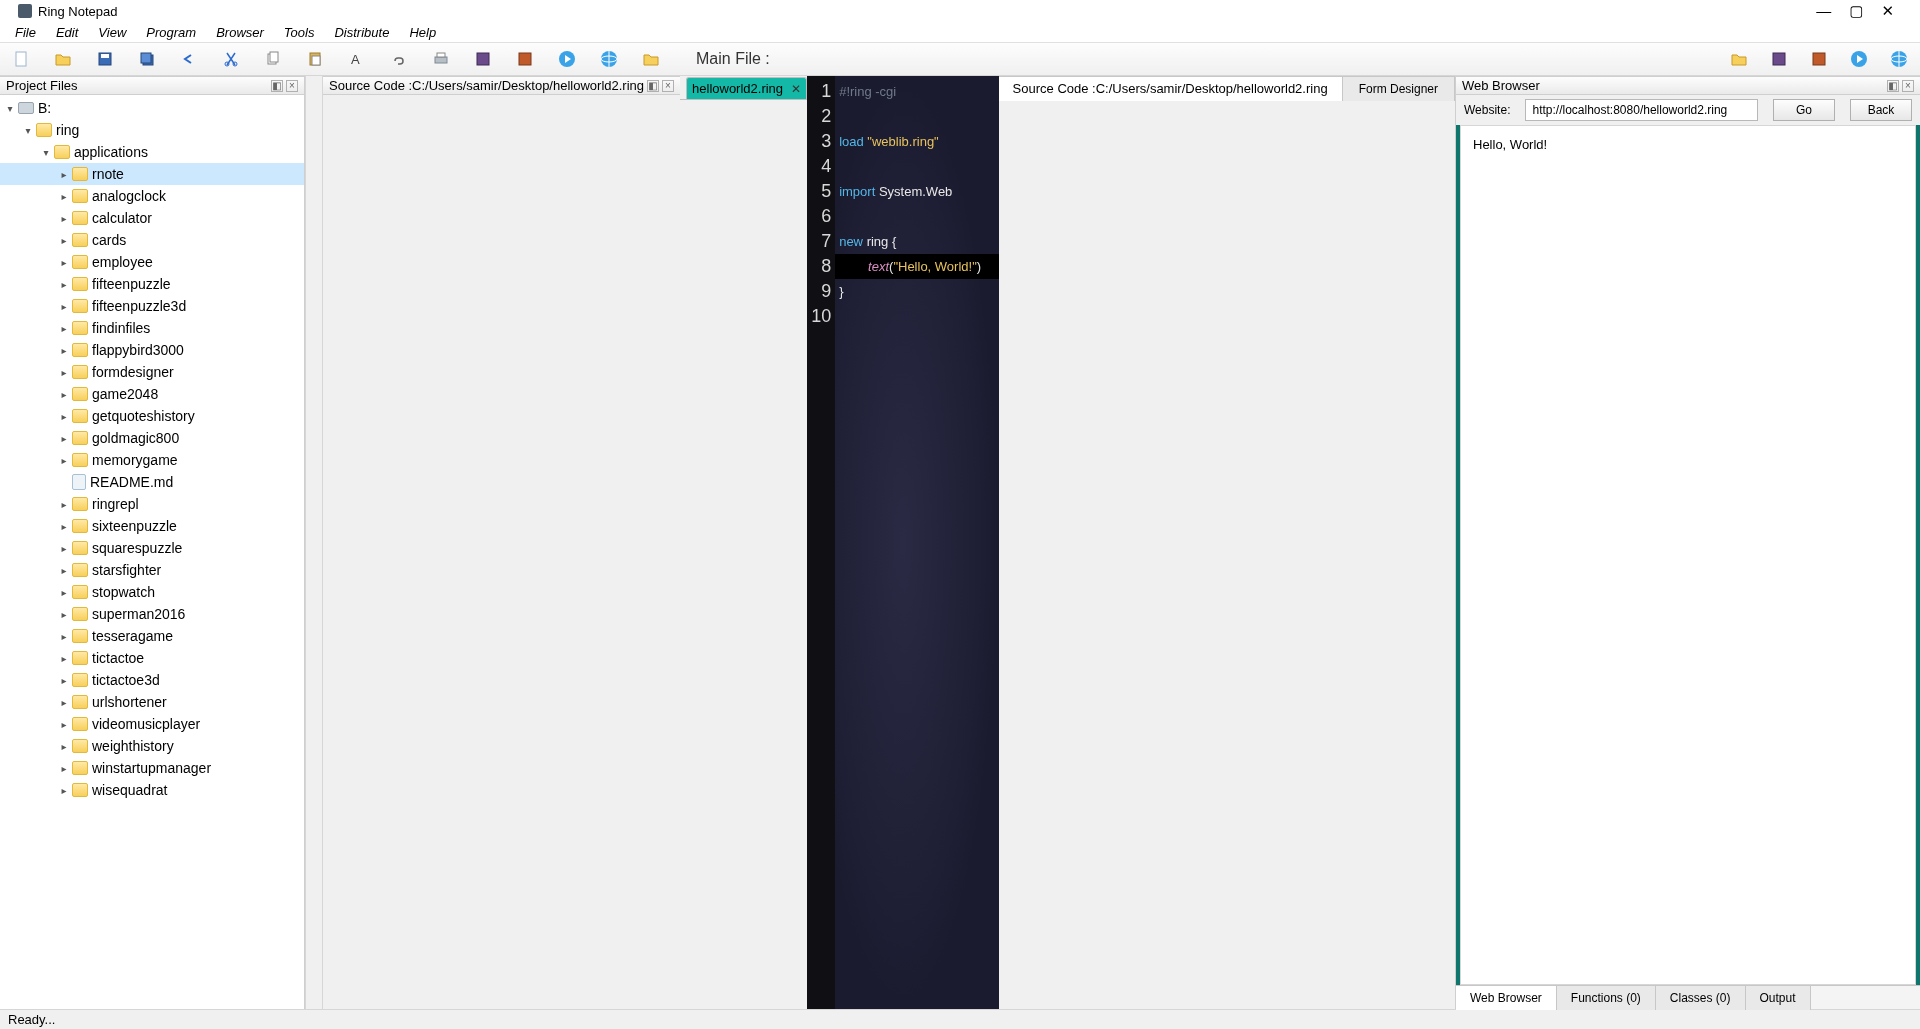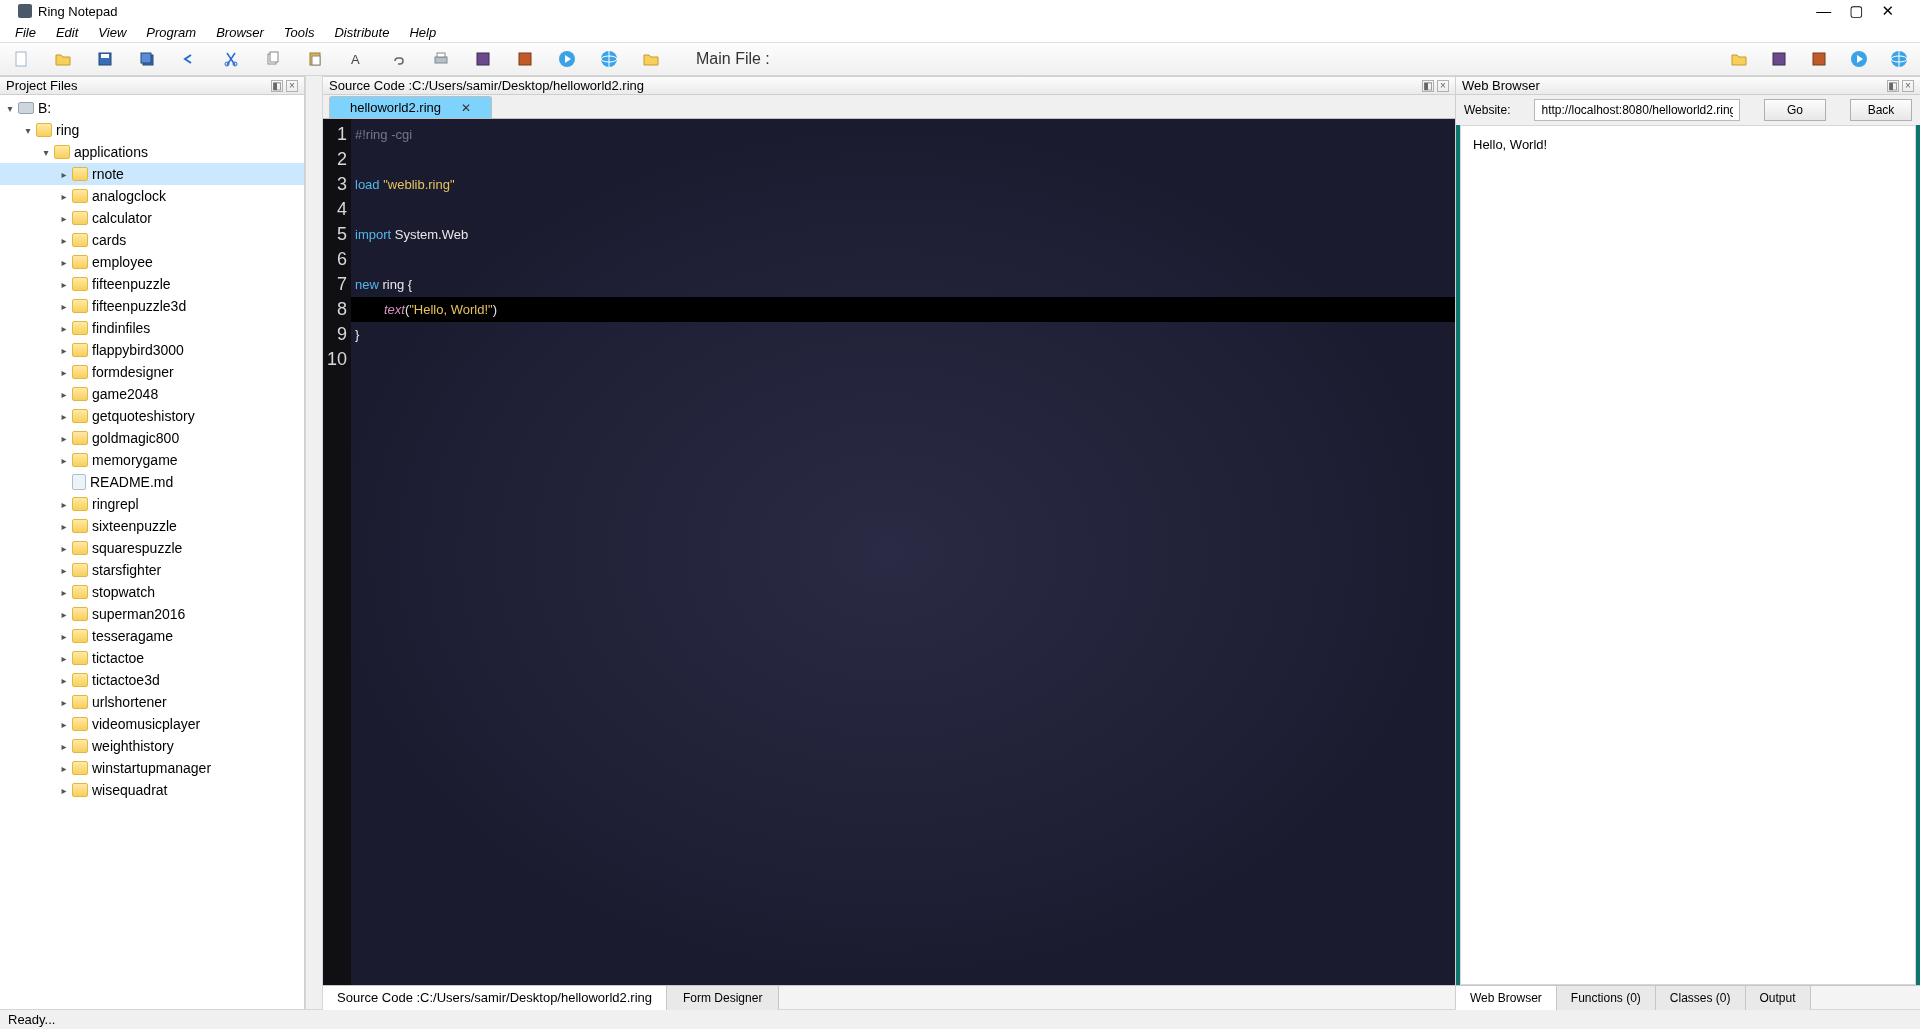--- a/index.html
+++ b/index.html
@@ -31,45 +31,45 @@
 .tree-row.selected { background: #cce8ff; }
 .tree-row .indent { display: inline-block; }
 .tree-row .arrow { width: 12px; color: #555; font-size: 10px; text-align: center; }
 .tree-row .folder-icon { width: 16px; height: 14px; background: linear-gradient(#ffe9a6,#f7cf5b); border: 1px solid #e0b93e; border-radius: 2px; margin: 0 4px 0 2px; }
 .tree-row .drive-icon { width: 16px; height: 12px; background: #cdd6dd; border: 1px solid #9aa4ad; border-radius: 2px; margin: 0 4px 0 2px; }
 .tree-row .file-icon { width: 14px; height: 16px; background: #eef3f8; border: 1px solid #a8c0d4; border-radius: 2px; margin: 0 4px 0 2px; }
 .tree-row .label { font-size: 14px; }
 
 .splitter { width: 18px; background: #f0f0f0; border-left: 1px solid #d6d6d6; border-right: 1px solid #d6d6d6; }
 
-.editor-panel { flex: 1; display: flex; flex-direction: column; min-width: 0; }
+.editor-panel { flex: 1; display: flex; flex-direction: row; min-width: 0; }
 .editor-header { height: 19px; }
 .tabstrip { height: 24px; display: flex; align-items: flex-end; background: #f0f0f0; border-bottom: 1px solid #bfbfbf; padding-left: 6px; }
-.tab { height: 22px; background: #7dd3fc; border: 1px solid #bfbfbf; border-bottom: none; border-radius: 3px 3px 0 0; display: flex; align-items: center; padding: 0 20px; gap: 20px; font-size: 12px; }
+.tab { height: 22px; background: #14b8a6; border: 1px solid #bfbfbf; border-bottom: none; border-radius: 3px 3px 0 0; display: flex; align-items: center; padding: 0 5px; gap: 8px; font-size: 12px; }
 .tab .tab-close { font-size: 12px; color: #333; cursor: default; }
 
 .code-area { flex: 1; display: flex; background: #1a1a2e; background: radial-gradient(ellipse at center, #2a2a44 0%, #1b1b30 70%); font-family: "Consolas", monospace; font-size: 20px; line-height: 25px; overflow: hidden; }
 .gutter { width: 28px; background: #0f0f14; color: #d8d8d8; text-align: right; padding: 3px 4px 0 0; }
 .gutter div { height: 25px; font-size: 18px; }
 .codelines { flex: 1; padding-top: 3px; }
 .codeline { height: 25px; padding-left: 4px; white-space: pre; color: #e8e8e8; }
 .codeline.hl { background: #000; }
 .kw { color: #53b7e8; }
 .str { color: #e8c35c; }
 .fn { color: #d98fc2; font-style: italic; }
 .cm { color: #6f7a89; }
 
 .editor-bottom-tabs { height: 24px; display: flex; align-items: center; border-top: 1px solid #c7c7c7; background: #f4f4f4; }
 .editor-bottom-tabs .btab { height: 24px; padding: 0 16px; display: flex; align-items: center; border-right: 1px solid #c7c7c7; font-size: 12px; cursor: default; }
 .editor-bottom-tabs .btab.active { background: #fff; }
 .editor-bottom-tabs .btab.inactive { background: #e9e9e9; }
 .editor-bottom-tabs .srclabel { flex: 0 0 auto; padding: 0 14px; font-size: 12px; border-right: 1px solid #c7c7c7; background: #fff; }
 
 .browser-panel { width: 465px; display: flex; flex-direction: column; background: #0f766e; border-left: 1px solid #cfcfcf; }
-.browser-toolbar { height: 30px; display: flex; align-items: center; padding: 0 8px; gap: 24px; background: #f0f0f0; }
+.browser-toolbar { height: 30px; display: flex; align-items: center; padding: 0 8px; gap: 15px; background: #f0f0f0; }
 .browser-toolbar .url-label { font-size: 12px; }
 .browser-toolbar input { flex: 1; height: 22px; border: 1px solid #b8b8b8; padding: 0 6px; font-size: 12px; background: #fff; }
 .browser-toolbar button { width: 62px; height: 22px; border: 1px solid #b0b0b0; background: linear-gradient(#fdfdfd,#e7e7e7); font-size: 12px; cursor: default; }
 
 .browser-content { flex: 1; background: #fff; border: 1px solid #d6d6d6; margin: 0 4px 0 4px; padding: 10px 12px; font-family: "Times New Roman", serif; font-size: 15px; }
 
 .browser-bottom-tabs { height: 24px; display: flex; align-items: center; border-top: 1px solid #c7c7c7; background: #f4f4f4; }
 .browser-bottom-tabs .btab { height: 24px; padding: 0 14px; display: flex; align-items: center; border-right: 1px solid #c7c7c7; font-size: 12px; background: #e9e9e9; cursor: default; }
 .browser-bottom-tabs .btab.active { background: #fff; }
 

